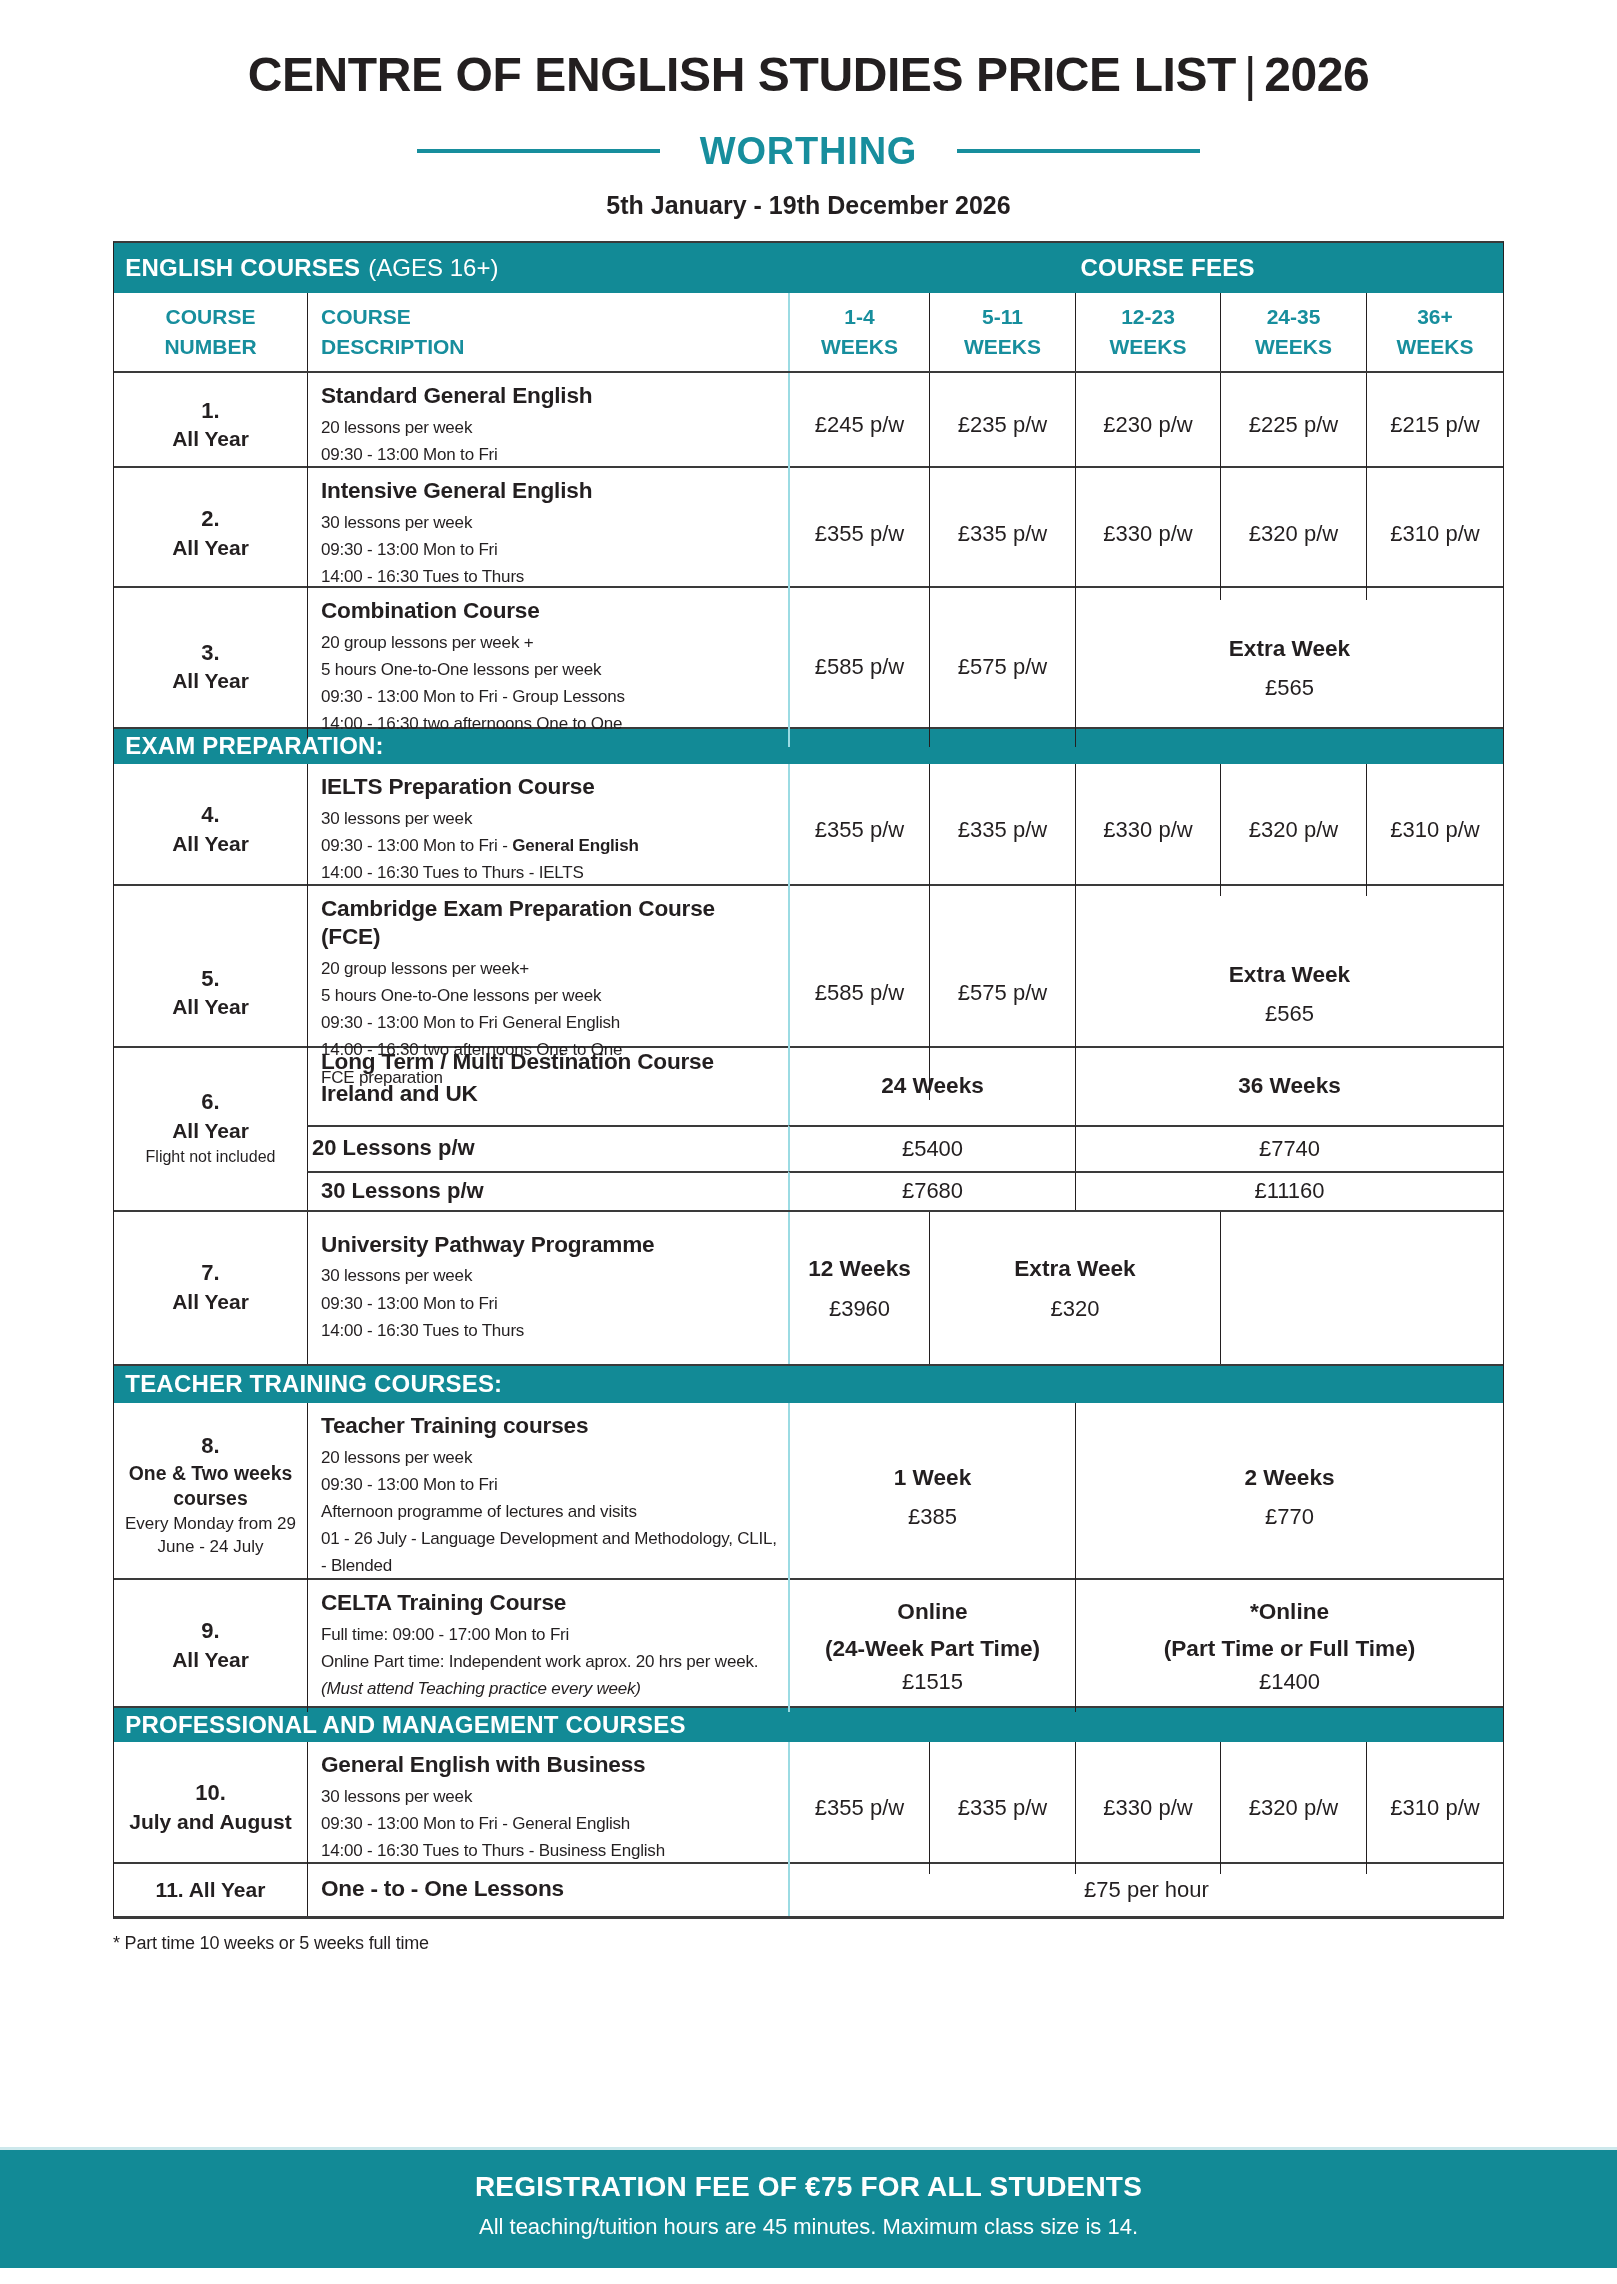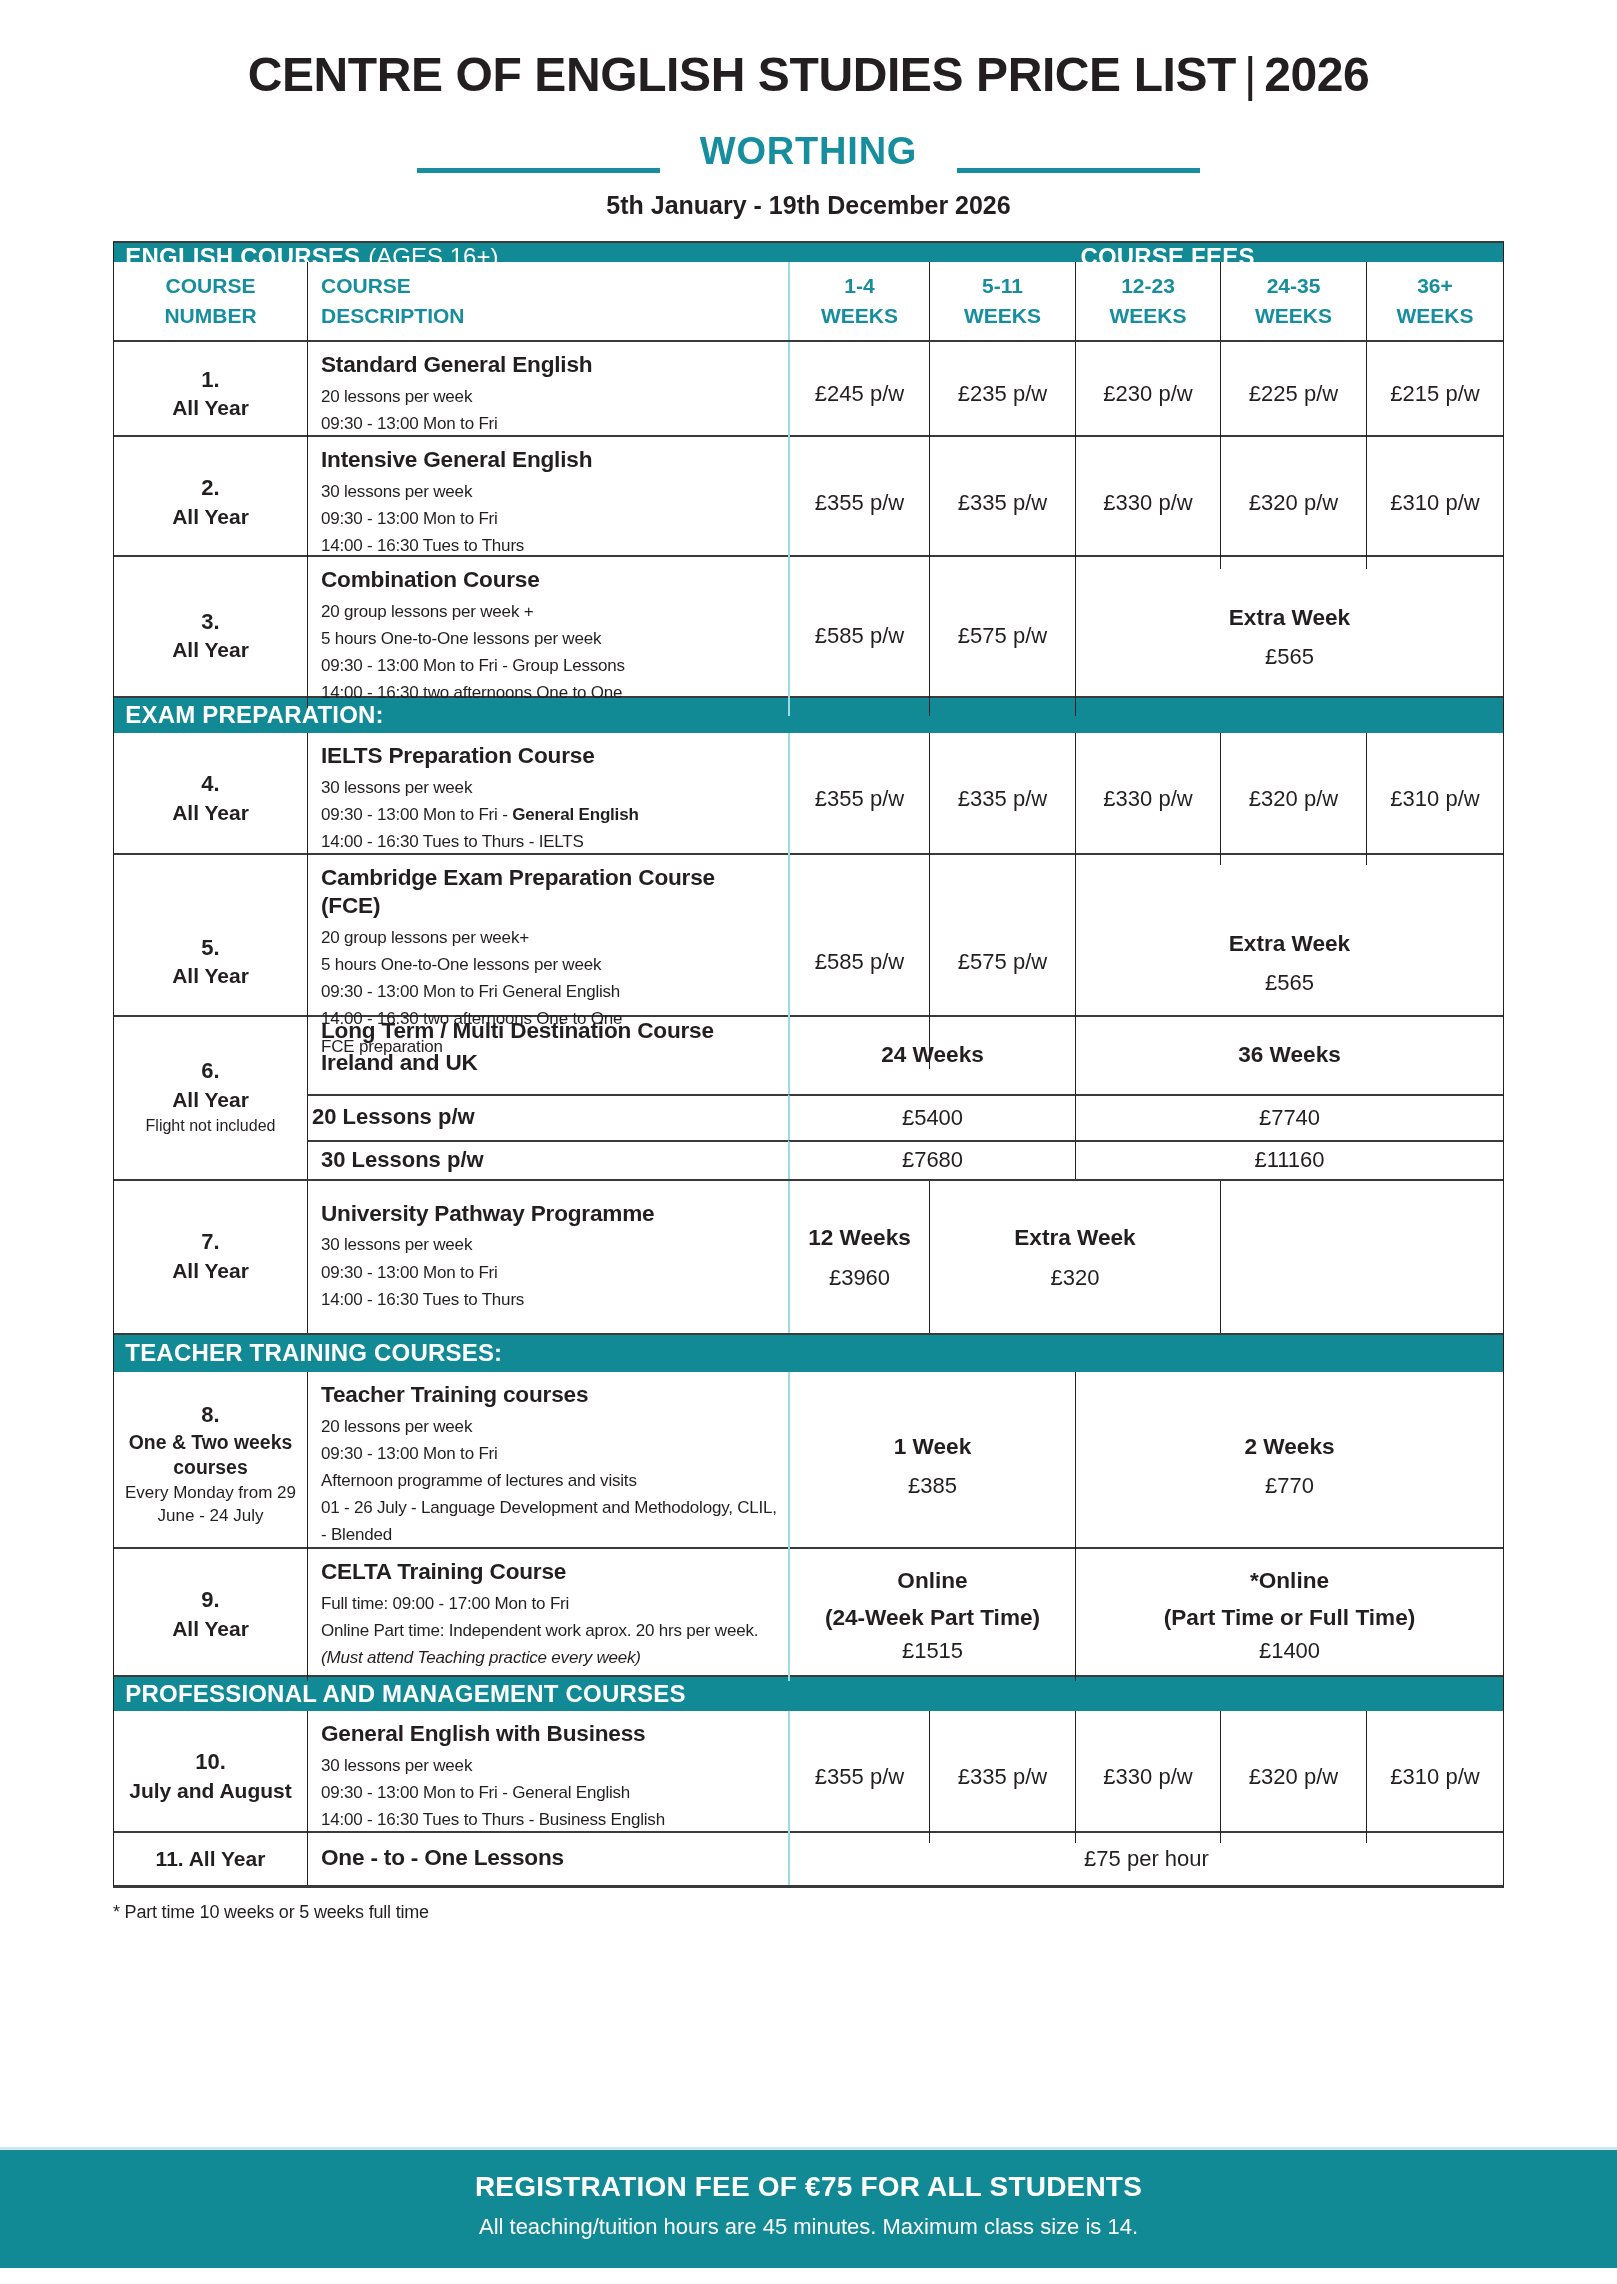--- a/index.html
+++ b/index.html
@@ -29,21 +29,21 @@
     font-size:48px;
     font-weight:700;
     letter-spacing:-0.4px;
     white-space:nowrap;
   }
   .main-title .sep{font-weight:400;padding:0 8px;}
   .main-title .year{font-weight:800;}
   .location-line{
     margin-top:27.5px;
     display:flex;
-    align-items:flex-end;
+    align-items:center;
     justify-content:center;
     gap:40px;
   }
   .tline{width:243px;height:4.9px;background:var(--teal-text);}
   .location{
     color:var(--teal-text);
     font-size:38px;
     font-weight:800;
     letter-spacing:0.8px;
   }
@@ -69,21 +69,21 @@
     grid-template-columns:193px 481px 141px 146px 145px 146px 1fr;
   }
   .row{border-top:2.4px solid var(--rule);}
   .no-bt{border-top:none;}
 
   .banner-row{
     display:grid;
     grid-template-columns:674px 1fr;
     background:var(--teal);
     color:#fff;
-    height:19px;
+    height:50px;
     align-items:center;
     gap:44px;
   }
   .banner-left{padding-left:11.3px;font-size:24px;font-weight:700;letter-spacing:0.2px;white-space:nowrap;}
   .banner-left .bn-note{font-weight:400;margin-left:8px;letter-spacing:0;}
   .banner-right{text-align:center;font-size:24px;font-weight:700;letter-spacing:0.2px;}
 
   .section-banner{
     background:var(--teal);
     color:#fff;

